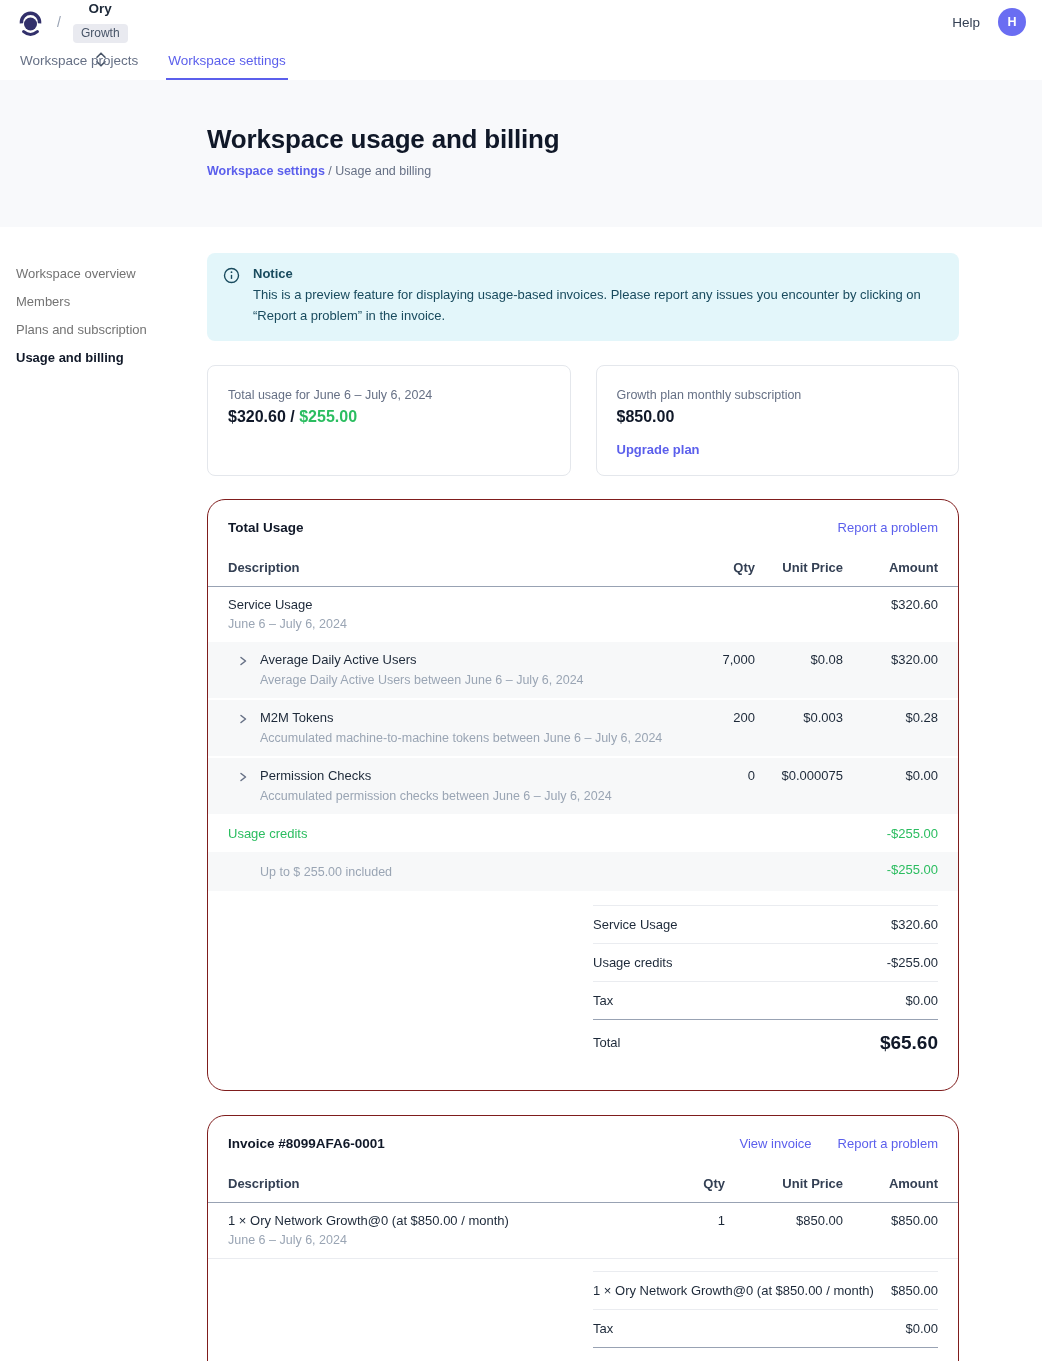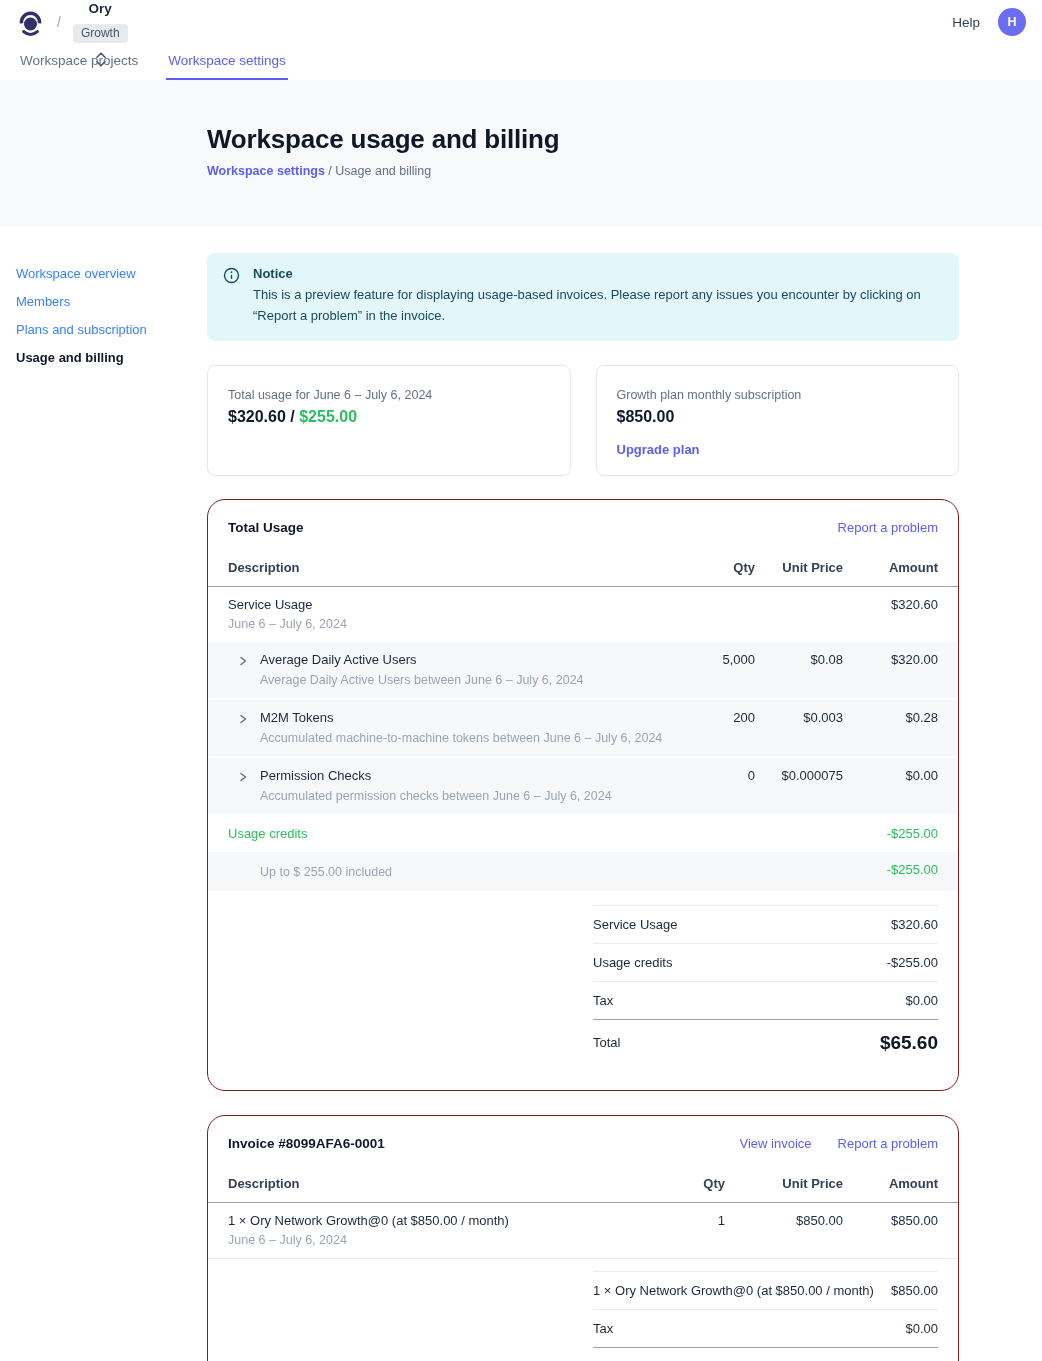--- a/index.html
+++ b/index.html
@@ -27,21 +27,21 @@
   .tab { font-size:13.5px; color:#667085; padding:9px 2px 10px; border-bottom:2px solid transparent; cursor:pointer; }
   .tab.active { color:#5b5fec; border-bottom-color:#5b5fec; }
   
   .hero { background:#f8f9fb; height:147px; padding:44px 0 0 207px; }
   .hero h1 { margin:0; font-size:26px; font-weight:700; color:#101828; letter-spacing:-0.2px; }
   .crumbs { margin-top:9px; font-size:12.5px; color:#667085; }
   .crumb-link { color:#5b5fec; font-weight:600; cursor:pointer; }
   
   .main { display:flex; padding-top:26px; }
   .sidebar { width:207px; flex-shrink:0; padding:6px 0 0 16px; }
-  .side-item { font-size:13px; color:#3b82f6; padding:6.5px 0; cursor:pointer; }
+  .side-item { font-size:13px; color:#737373; padding:6.5px 0; cursor:pointer; }
   .side-item.active { color:#101828; font-weight:700; }
   .content { width:752px; }
   
   .notice { background:#e3f6fa; border-radius:8px; padding:13px 16px 14px; display:flex; gap:13px;
     margin-bottom:24px; color:#194b5e; }
   .notice-icon { margin-top:1px; flex-shrink:0; }
   .notice-title { font-weight:700; font-size:13px; margin-bottom:4px; }
   .notice-body { font-size:13px; line-height:1.6; max-width:688px; }
   
   .cards { display:grid; grid-template-columns:1fr 1fr; gap:25px; margin-bottom:23px; }
@@ -195,21 +195,21 @@
       <span class="chev">
         <svg width="12" height="14" viewBox="0 0 12 14" fill="none" stroke="#667085" stroke-width="1.5" stroke-linecap="round" stroke-linejoin="round">
                     <path d="M4 3.5 L8.5 7 L4 10.5"></path>
                   </svg>
       </span>
       <div class="dtext">
         <div class="rt">Average Daily Active Users</div>
         <div class="rs">Average Daily Active Users between June 6 – July 6, 2024</div>
       </div>
     </div>
-    <div class="num">5,000</div>
+    <div class="num">7,000</div>
     <div class="num">$0.08</div>
     <div class="num">$320.00</div>
   </div>
             <div class="t-row cols gray">
     <div class="desc">
       <span class="chev">
         <svg width="12" height="14" viewBox="0 0 12 14" fill="none" stroke="#667085" stroke-width="1.5" stroke-linecap="round" stroke-linejoin="round">
                     <path d="M4 3.5 L8.5 7 L4 10.5"></path>
                   </svg>
       </span>

